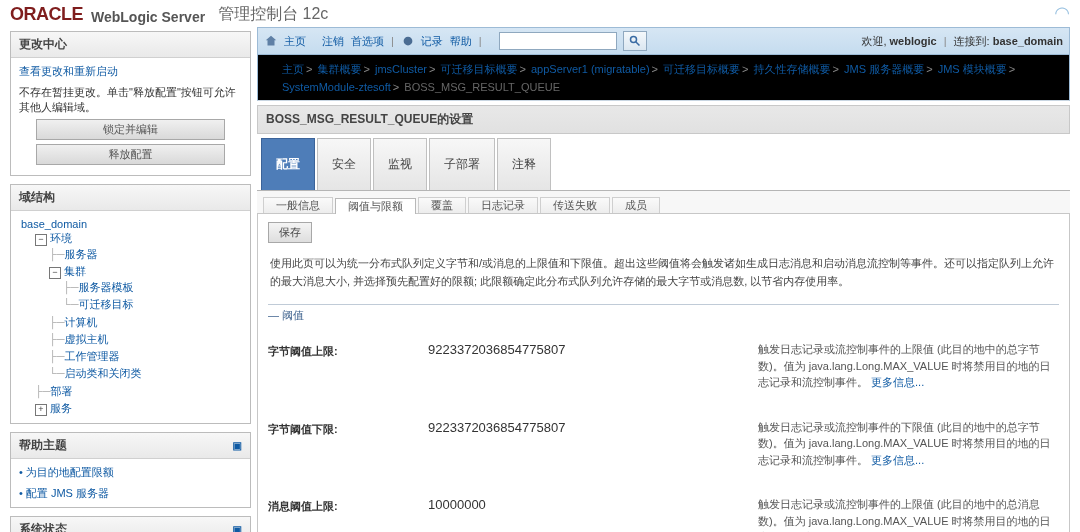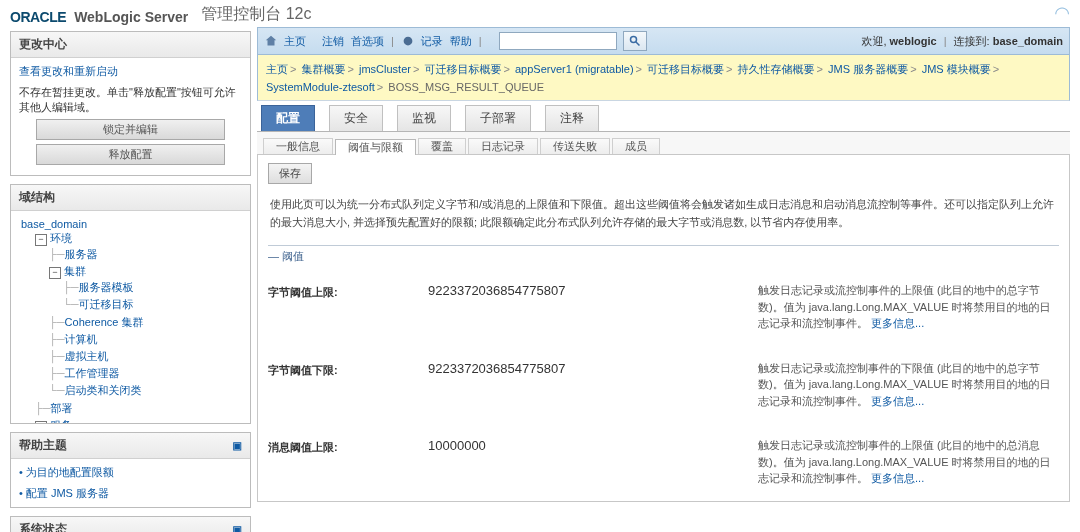--- a/index.html
+++ b/index.html
@@ -16,22 +16,22 @@
   
   .brand {
     display: flex;
     align-items: flex-end;
     padding: 4px 10px 2px 10px;
     position: relative;
   }
   .oracle-logo {
     font-family: Arial Black, Arial, sans-serif;
     font-weight: 900;
-    color: #0c4a6e;
-    font-size: 14px;
+    color: #7f1d1d;
+    font-size: 18px;
     letter-spacing: -0.5px;
   }
   .product {
     margin-left: 8px;
     font-size: 14px;
     font-weight: bold;
     color: #555;
   }
   .product-ver {
     margin-left: 13px;
@@ -140,25 +140,25 @@
     background:linear-gradient(#f4f8fb,#dbe7f1);
     height:18px;
     width:22px;
     margin-left:3px;
     cursor:pointer;
     display:inline-flex; align-items:center; justify-content:center;
   }
   .search-btn svg{ width:12px;height:12px; }
 
   .breadcrumb {
-    padding:6px 8px 4px 8px;
+    padding:6px 8px 4px 24px;
     color:#555;
     line-height:1.6;
     font-size:11px;
-    background:#fef9c3;
+    background:#000000;
     border-left:1px solid #9dbbd6;
     border-right:1px solid #9dbbd6;
     border-bottom:1px solid #c9d6e2;
   }
   .breadcrumb .gt { color:#888; margin:0 2px; }
 
   .page-title-bar {
     background:linear-gradient(#e8e8e8,#e1e1e1);
     border:1px solid #c8c8c8;
     padding:5px 8px;
@@ -170,24 +170,24 @@
 
   
   .tabs1 {
     display:flex;
     align-items:flex-end;
     border-bottom:1px solid #b5b5b5;
     margin-top:4px;
     padding-left:4px;
   }
   .tabs1 .tab {
-    padding:4px 14px;
+    padding:17px 14px;
     border:1px solid #c0c0c0;
     border-bottom:none;
-    margin-right:14px;
+    margin-right:2px;
     background:linear-gradient(#f7f7f7,#e5e5e5);
     color:#444;
     font-size:12px;
     cursor:pointer;
   }
   .tabs1 .tab.active {
     background:#4e7db8;
     border-color:#3b6399;
     color:#fff;
     font-weight:bold;
@@ -323,21 +323,20 @@
             <ul>
               <li><span class="toggle">−</span><a href="#">环境</a>
                 <ul>
                   <li><span class="dash-line">├─</span><a href="#">服务器</a></li>
                   <li><span class="toggle">−</span><a href="#">集群</a>
                     <ul>
                       <li><span class="dash-line">├─</span><a href="#">服务器模板</a></li>
                       <li><span class="dash-line">└─</span><a href="#">可迁移目标</a></li>
                     </ul>
                   </li>
-                  <li><span class="dash-line">├─</span><a href="#">Coherence 集群</a></li>
                   <li><span class="dash-line">├─</span><a href="#">计算机</a></li>
                   <li><span class="dash-line">├─</span><a href="#">虚拟主机</a></li>
                   <li><span class="dash-line">├─</span><a href="#">工作管理器</a></li>
                   <li><span class="dash-line">└─</span><a href="#">启动类和关闭类</a></li>
                 </ul>
               </li>
               <li><span class="dash-line">├─</span><a href="#">部署</a></li>
               <li><span class="toggle">+</span><a href="#">服务</a>
                 
               </li>
@@ -410,20 +409,21 @@
       <a href="#">可迁移目标概要</a><span class="gt">&gt;</span>
       <a href="#">appServer1 (migratable)</a><span class="gt">&gt;</span>
       <a href="#">可迁移目标概要</a><span class="gt">&gt;</span>
       <a href="#">持久性存储概要</a><span class="gt">&gt;</span>
       <a href="#">JMS 服务器概要</a><span class="gt">&gt;</span>
       <a href="#">JMS 模块概要</a><span class="gt">&gt;</span>
       <a href="#">SystemModule-ztesoft</a><span class="gt">&gt;</span>
       <span style="color:#666">BOSS_MSG_RESULT_QUEUE</span>
     </div>
 
+    <div class="page-title-bar">BOSS_MSG_RESULT_QUEUE的设置</div>
 
     <div class="tabs1">
       <div class="tab active">配置</div>
       <div class="tab">安全</div>
       <div class="tab">监视</div>
       <div class="tab">子部署</div>
       <div class="tab">注释</div>
     </div>
 
     <div class="tabs2">

